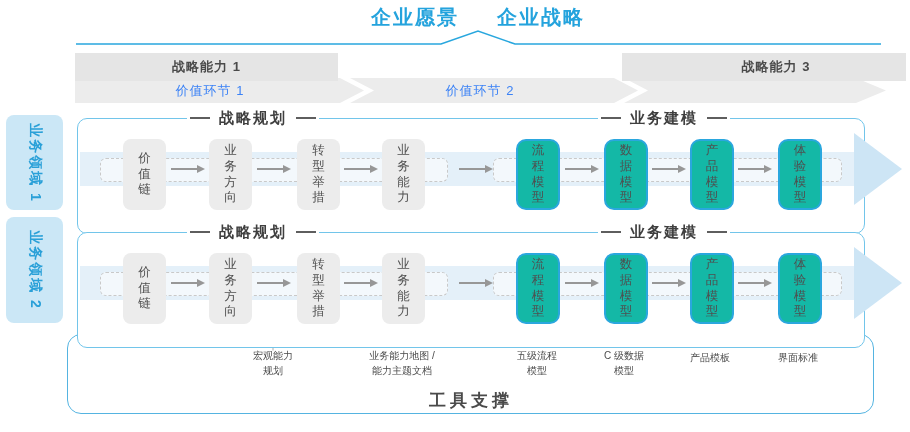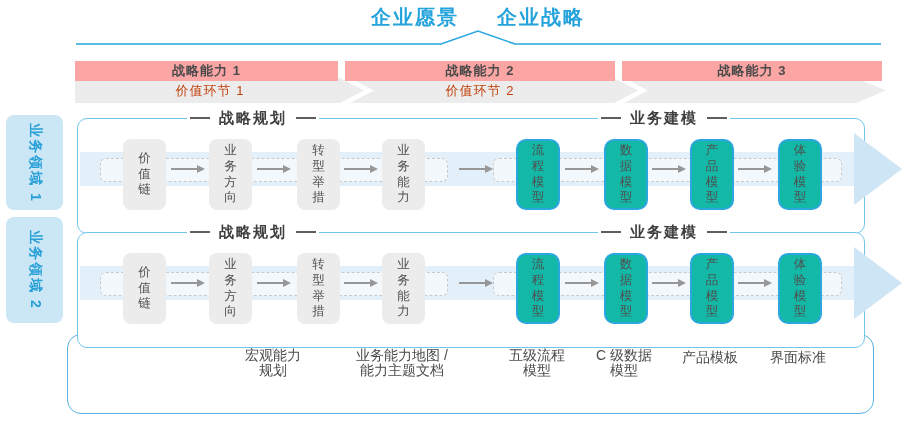--- a/index.html
+++ b/index.html
@@ -5,25 +5,25 @@
   html,body{margin:0;padding:0;background:#fff;}
   .canvas{position:relative;width:910px;height:432px;background:#fff;overflow:hidden;
           font-family:"Liberation Sans","DejaVu Sans",sans-serif;border-radius:31px;}
   
   .titles{position:absolute;top:4px;left:0;width:100%;display:flex;justify-content:center;
           gap:38px;padding-left:46px;box-sizing:border-box;z-index:2;}
   .titles span{font-size:20px;font-weight:bold;color:#24a3dd;letter-spacing:2px;}
   
   .overlay{position:absolute;left:0;top:0;z-index:1;pointer-events:none;}
   
-  .capbar{position:absolute;top:53px;height:20px;background:#fca5a5;display:flex;align-items:center;
-          justify-content:center;font-size:13px;font-weight:bold;color:#4a4a4a;letter-spacing:1px;z-index:1;margin-top:8px;}
+  .capbar{position:absolute;top:53px;height:28px;background:#e5e5e5;display:flex;align-items:center;
+          justify-content:center;font-size:13px;font-weight:bold;color:#4a4a4a;letter-spacing:1px;z-index:1;}
   
   .valtext{position:absolute;top:81px;height:20px;display:flex;align-items:center;justify-content:center;
-           font-size:13px;color:#c2410c;letter-spacing:1px;z-index:2;}
+           font-size:13px;color:#3b82f6;letter-spacing:1px;z-index:2;}
   
   .domain{position:absolute;left:6px;width:57px;background:#cbe7f6;border-radius:8px;z-index:1;}
   .domain span{position:absolute;top:50%;left:50%;transform:translate(-50%,-50%) rotate(90deg);
                white-space:nowrap;font-size:14px;font-weight:bold;color:#2aa0d8;letter-spacing:2px;}
   
   .row{position:absolute;left:77px;width:788px;height:116px;border:1.6px solid #72c5ea;border-radius:10px;
        background:#fff;z-index:2;box-sizing:border-box;}
   .row-header{position:absolute;top:-11px;transform:translateX(-50%);display:flex;align-items:center;gap:9px;
               background:#fff;padding:0 3px;height:20px;white-space:nowrap;z-index:3;}
   .row-header b{font-size:15px;font-weight:bold;color:#3f3f3f;letter-spacing:2px;}
@@ -43,21 +43,21 @@
   .sarrow::after{content:"";position:absolute;right:0;top:0;width:0;height:0;
                  border-left:8px solid #979797;border-top:4px solid transparent;border-bottom:4px solid transparent;}
   
   .toolbox{position:absolute;left:67px;top:334px;width:807px;height:80px;border:1.6px solid #55b4e1;
            border-radius:14px;z-index:0;box-sizing:border-box;}
   .tooltitle{position:absolute;left:471px;top:389px;transform:translateX(-50%);font-size:17px;font-weight:bold;
              color:#4a4a4a;letter-spacing:4px;z-index:2;}
   .practices{position:absolute;left:90px;top:341px;width:108px;height:48px;border:1.5px solid #7ec8ec;
              border-radius:8px;background:#fff;z-index:2;display:flex;align-items:center;justify-content:center;
              font-size:12px;line-height:15px;color:#4a4a4a;text-align:center;white-space:pre-line;box-sizing:border-box;}
-  .flabel{position:absolute;transform:translateX(-50%);text-align:center;font-size:14px;line-height:15px;
+  .flabel{position:absolute;transform:translateX(-50%);text-align:center;font-size:10px;line-height:15px;
           color:#4a4a4a;white-space:pre-line;z-index:2;}
 </style>
 </head>
 <body>
 
 <div class="canvas">
 
   <div class="titles">
     <span>企业愿景</span>
     <span>企业战略</span>
@@ -71,22 +71,21 @@
     <polygon fill="#d9d9d9" points="120,340 134,326 148,340 140,340 140,345 128,345 128,340"></polygon>
     <path d="M229,327 V332 Q229,340 238,340 H264 Q273,340 273,346 V350 M317,327 V332 Q317,340 308,340 H282 Q273,340 273,346" fill="none" stroke="#c9c9c9" stroke-width="1.5" stroke-linecap="round"></path>
     <path d="M381,327 V336 H423 V327 M402,336 V345" fill="none" stroke="#c9c9c9" stroke-width="1.5"></path>
     <path d="M515,327 V336 H559 V327 M537,336 V345" fill="none" stroke="#c9c9c9" stroke-width="1.5"></path>
     <path d="M603,327 V336 H646 V327 M624,336 V345" fill="none" stroke="#c9c9c9" stroke-width="1.5"></path>
     <path d="M689,327 V336 H732 V327 M710,336 V345" fill="none" stroke="#c9c9c9" stroke-width="1.5"></path>
     <path d="M777,327 V336 H819 V327 M798,336 V345" fill="none" stroke="#c9c9c9" stroke-width="1.5"></path>
   </svg>
 
   <div class="capbar" style="left:75px;width:263px;">战略能力 1</div>
-  <div class="capbar" style="left:345px;width:270px;">战略能力 2</div>
-  <div class="capbar" style="left:622px;width:260px;">战略能力 3</div>
+  <div class="capbar" style="left:622px;width:260px;padding-left:24px;">战略能力 3</div>
 
   <div class="valtext" style="left:75px;width:270px;">价值环节 1</div>
   <div class="valtext" style="left:360px;width:240px;">价值环节 2</div>
 
   <div class="domain" style="top:115px;height:95px;">
     <span>业务领域 1</span>
   </div>
   <div class="domain" style="top:217px;height:106px;">
     <span>业务领域 2</span>
   </div>
@@ -181,20 +180,21 @@
     <div class="sarrow" style="left:93px;"></div>
     <div class="sarrow" style="left:179px;"></div>
     <div class="sarrow" style="left:266px;"></div>
     <div class="sarrow" style="left:381px;"></div>
     <div class="sarrow" style="left:487px;"></div>
     <div class="sarrow" style="left:574px;"></div>
     <div class="sarrow" style="left:660px;"></div>
   </div>
 
   <div class="toolbox"></div>
+  <div class="tooltitle">工具支撑</div>
 
   <div class="flabel" style="left:273px;top:348px;">宏观能力
 规划</div>
   <div class="flabel" style="left:402px;top:348px;">业务能力地图 /
 能力主题文档</div>
   <div class="flabel" style="left:537px;top:348px;">五级流程
 模型</div>
   <div class="flabel" style="left:624px;top:348px;">C 级数据
 模型</div>
   <div class="flabel" style="left:710px;top:350px;">产品模板</div>

